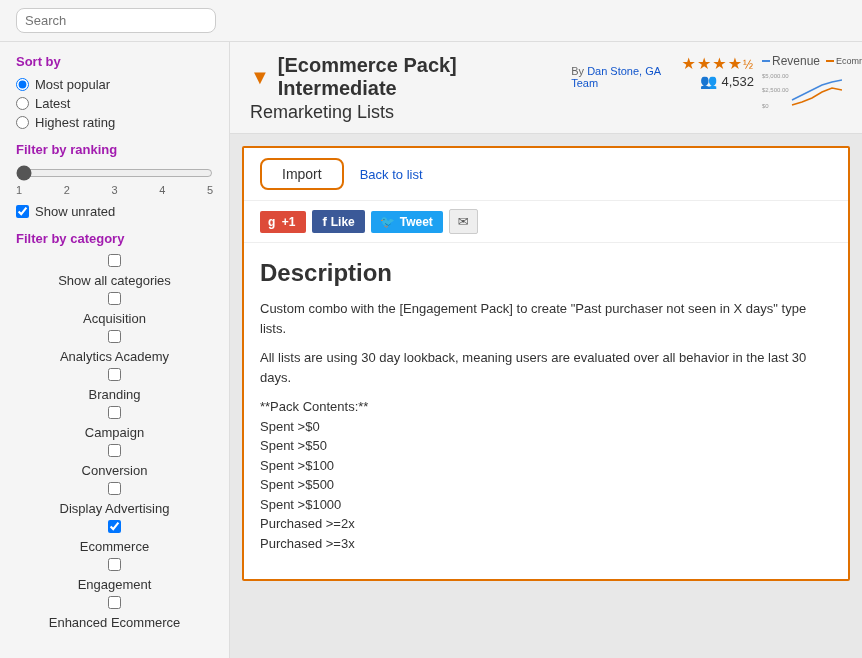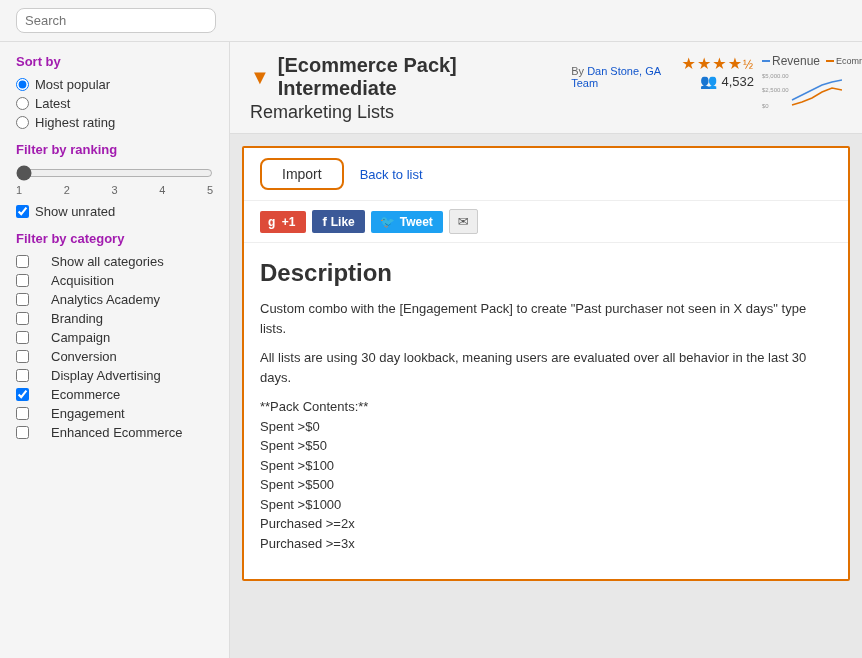--- a/index.html
+++ b/index.html
@@ -86,24 +86,25 @@
       gap: 6px;
       font-size: 13px;
       color: #333;
       margin-top: 6px;
     }
 
     
     .category-item {
       display: flex;
       align-items: center;
-      gap: 22px;
+      gap: 6px;
       margin-bottom: 4px;
       font-size: 13px;
       color: #333;
+      flex-direction: column;
     }
     .category-item input[type="checkbox"] { margin: 0; }
 
     
     .content-area {
       flex: 1;
       background: #e8e8e8;
       overflow-y: auto;
       padding: 0;
     }

